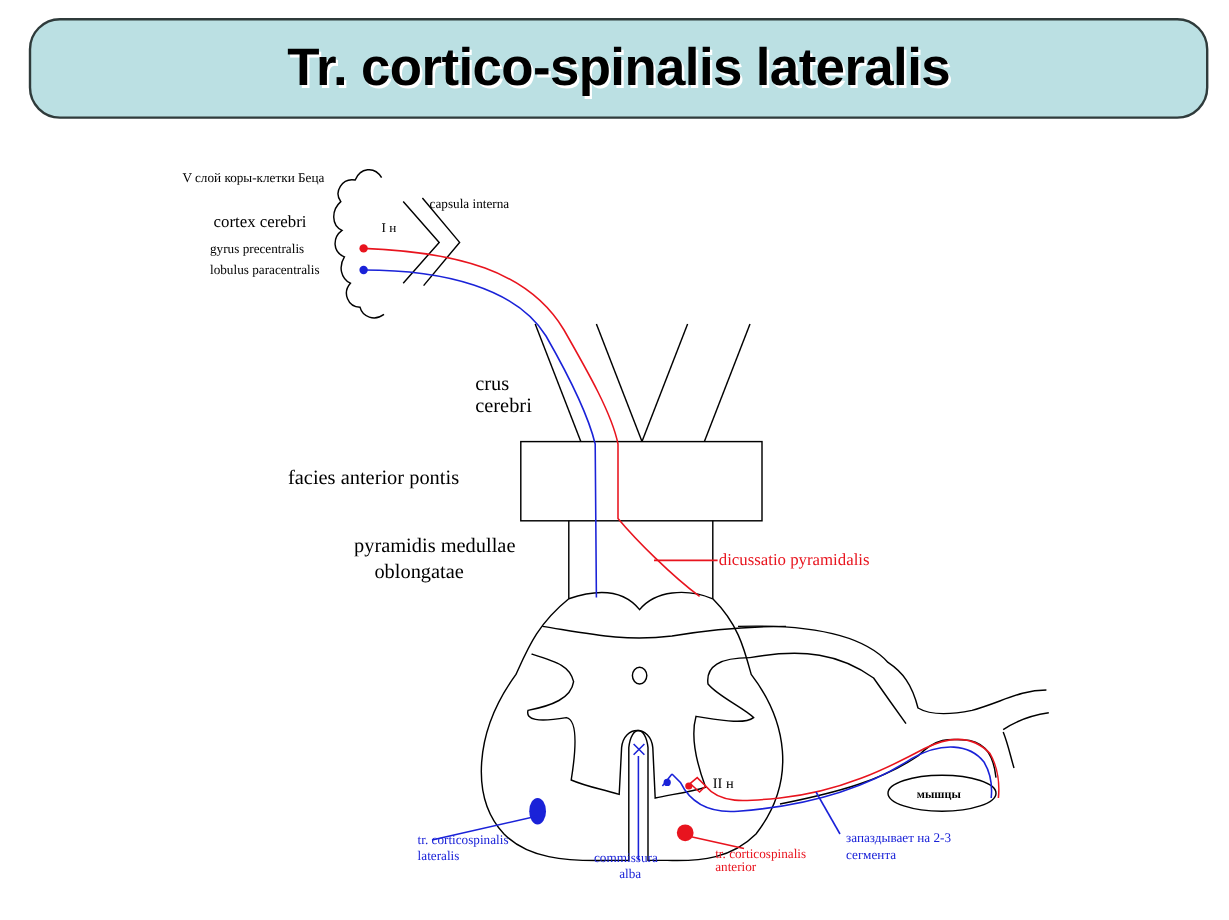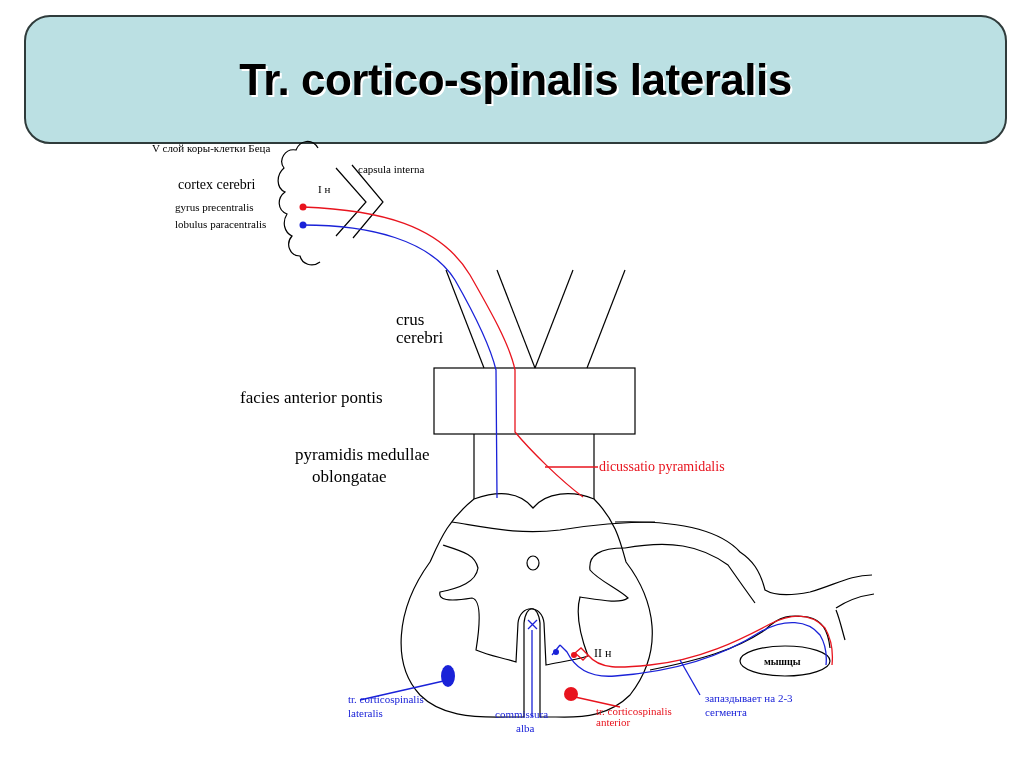--- a/index.html
+++ b/index.html
@@ -1,18 +1,18 @@
 <!DOCTYPE html>
 <html><head>
   <meta charset="utf-8">
   <style>
     html, body { margin: 0; padding: 0; background: #ffffff; }
     body { width: 1024px; height: 767px; position: relative; overflow: hidden; }
     .title-box {
-      position: absolute; left: 24px; top: 15px; width: 983px; height: 129px;
+      position: absolute; left: 24px; top: 15px; width: 983px; height: 84px;
       background: #bbe0e3; border: 2px solid #2f3b3b; border-radius: 26px;
       box-sizing: border-box; display: flex; align-items: center; justify-content: center;
     }
     .title-text {
       font-family: "Liberation Sans", sans-serif; font-weight: bold; font-size: 44px;
       color: #000; text-shadow: 2px 2px 0 #ffffff; letter-spacing: -0.5px;
     }
     svg#diagram { position: absolute; left: 0; top: 0; }
     .lbl { font-family: "Liberation Serif", serif; fill: #000; }
     .ln { fill: none; stroke: #000; stroke-width: 1.2; }

